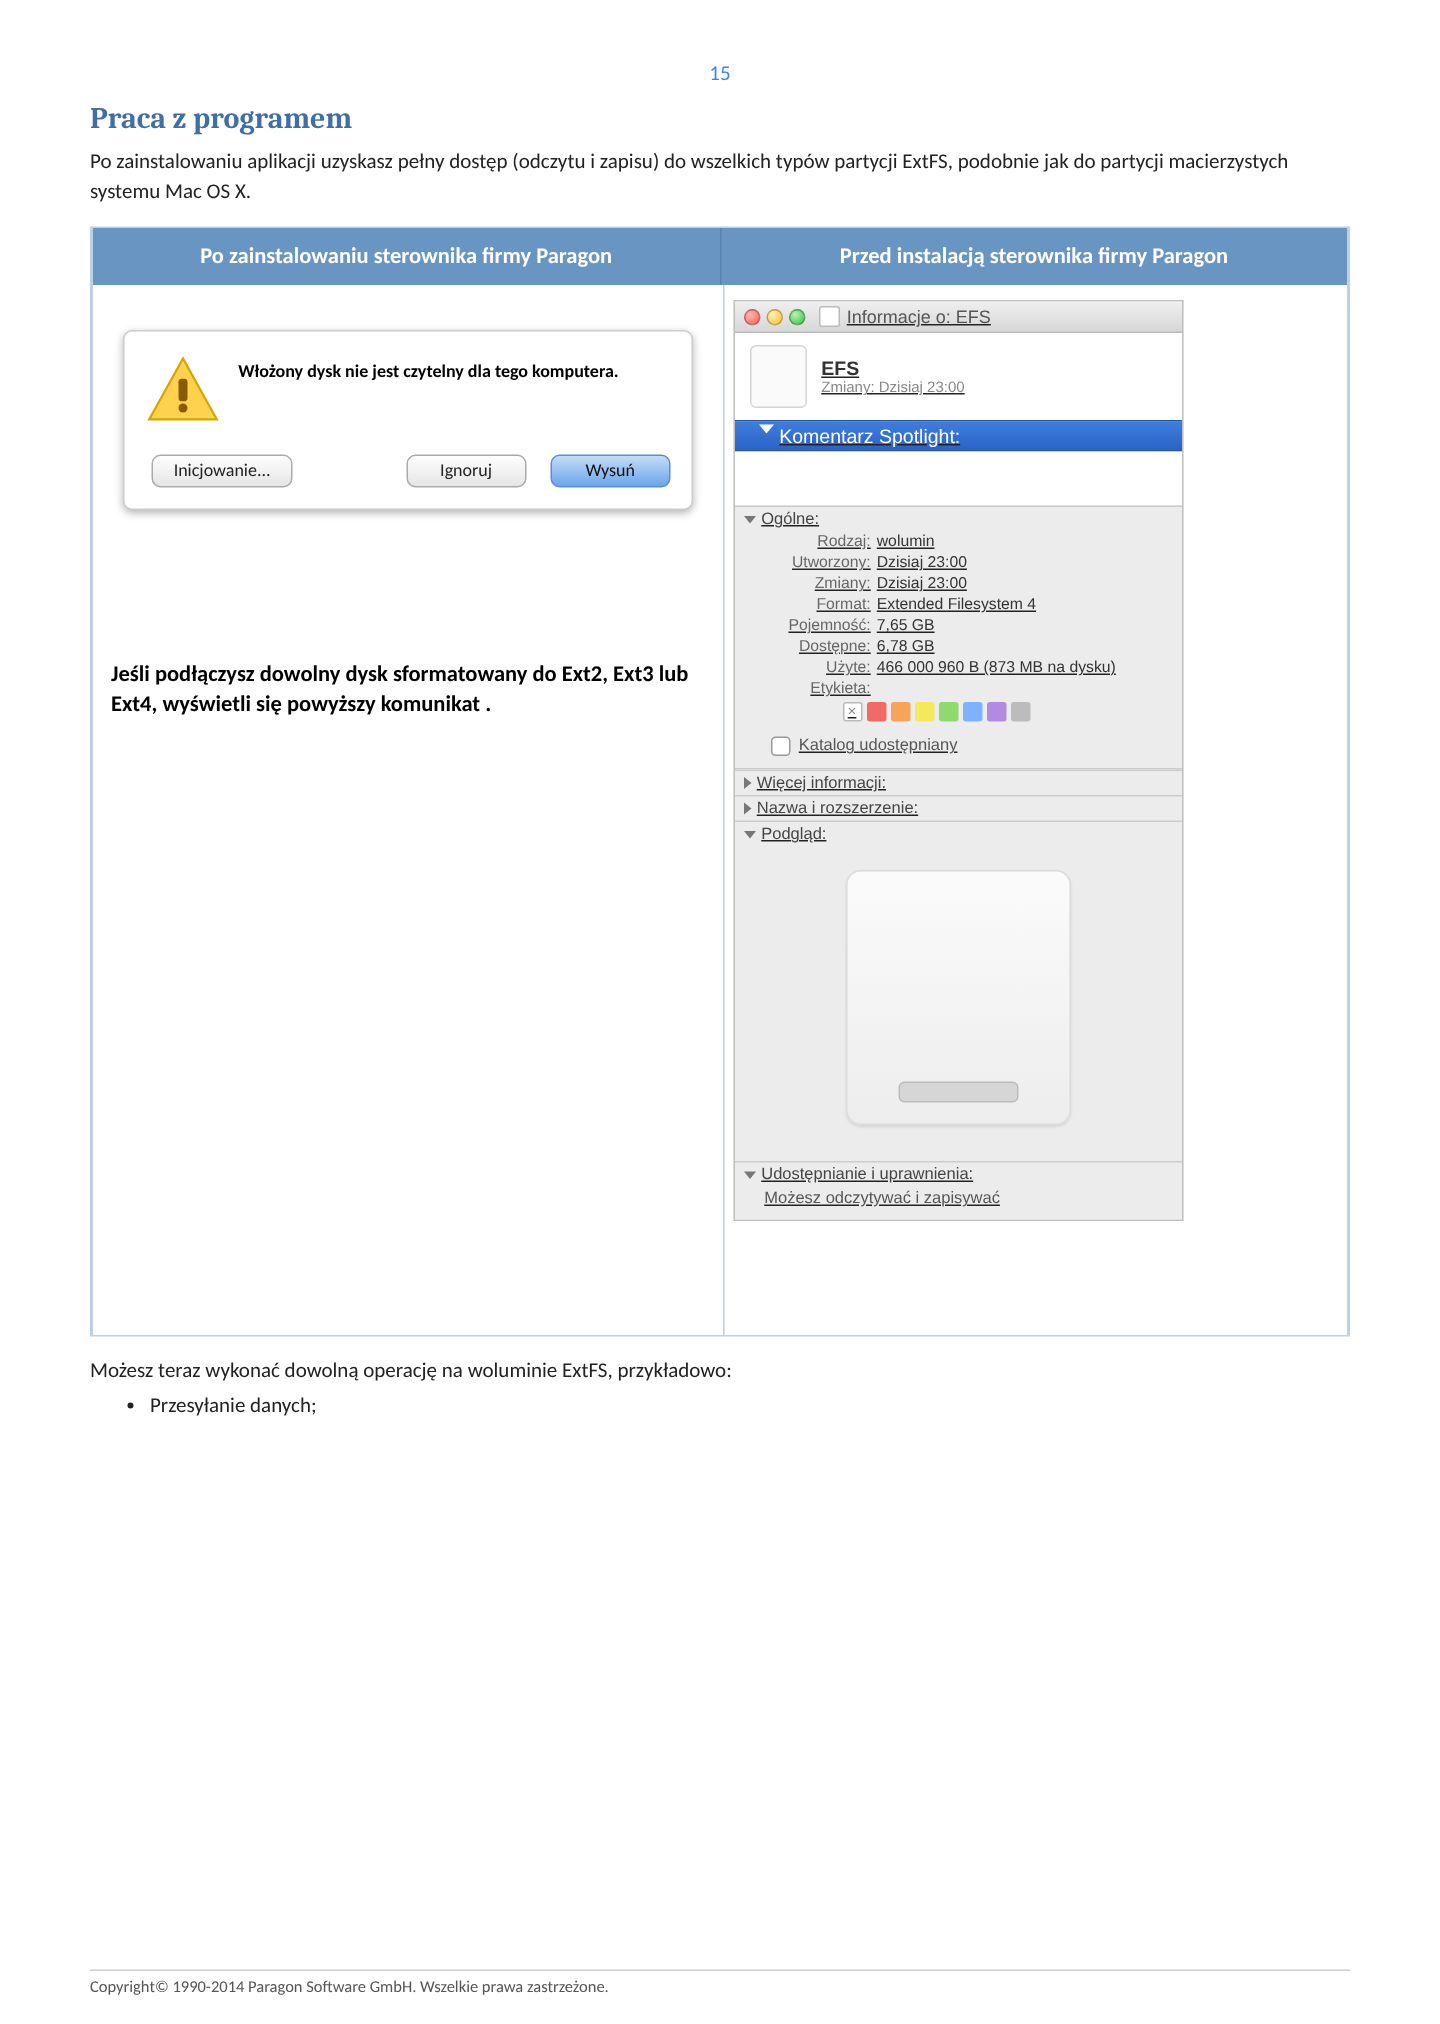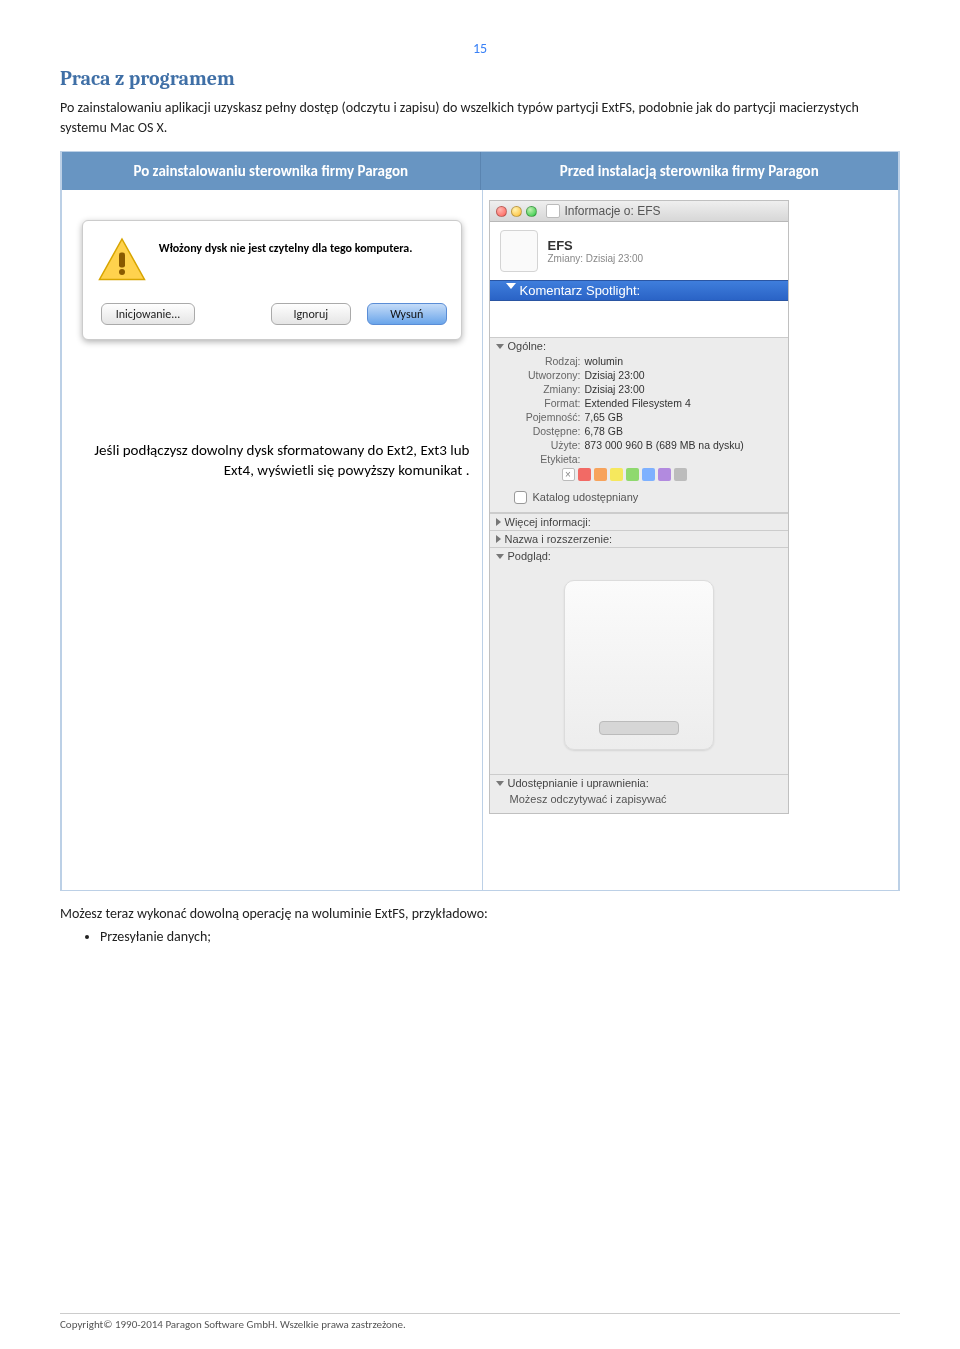--- a/index.html
+++ b/index.html
@@ -61,20 +61,21 @@
     flex: 1;
     border-right: 1px solid #bcd0e6;
     padding: 30px 8px 8px 8px;
     display: flex;
     flex-direction: column;
     align-items: center;
   }
   .td-right {
     flex: 1;
     padding: 10px 6px;
+    text-decoration: underline;
   }
 
   
   .mac-dialog {
     width: 380px;
     background: #fff;
     border: 1px solid #ccc;
     border-radius: 6px;
     box-shadow: 0 2px 6px rgba(0,0,0,0.3);
     padding: 14px;
@@ -115,26 +116,25 @@
   .mac-btn.blue {
     background: linear-gradient(#c5dcf8, #6aa5ea);
     border: 1px solid #5a8dd6;
     color: #111;
   }
   .mac-btn.init { margin-right: auto; }
 
   .left-caption {
     margin-top: 100px;
     font-size: 15px;
-    font-weight: normal;
+    font-weight: bold;
     line-height: 1.35;
     color: #000;
     align-self: flex-start;
     padding: 0 4px;
-    text-align: right;
   }
 
   
   .info-panel {
     width: 300px;
     border: 1px solid #c0c0c0;
     background: #ececec;
     font-family: "Lucida Grande", Arial, sans-serif;
     font-size: 11px;
     color: #444;
@@ -321,21 +321,21 @@
         <div class="kv">
             <div class="k">Pojemność:</div>
             <div class="v">7,65 GB</div>
           </div>
         <div class="kv">
             <div class="k">Dostępne:</div>
             <div class="v">6,78 GB</div>
           </div>
         <div class="kv">
             <div class="k">Użyte:</div>
-            <div class="v">873 000 960 B (689 MB na dysku)</div>
+            <div class="v">466 000 960 B (873 MB na dysku)</div>
           </div>
         <div class="kv">
             <div class="k">Etykieta:</div>
             <div class="v"></div>
           </div>
         <div class="labels-row">
           <div class="lbl x">×</div>
           <div class="lbl r"></div>
           <div class="lbl o"></div>
           <div class="lbl y"></div>

